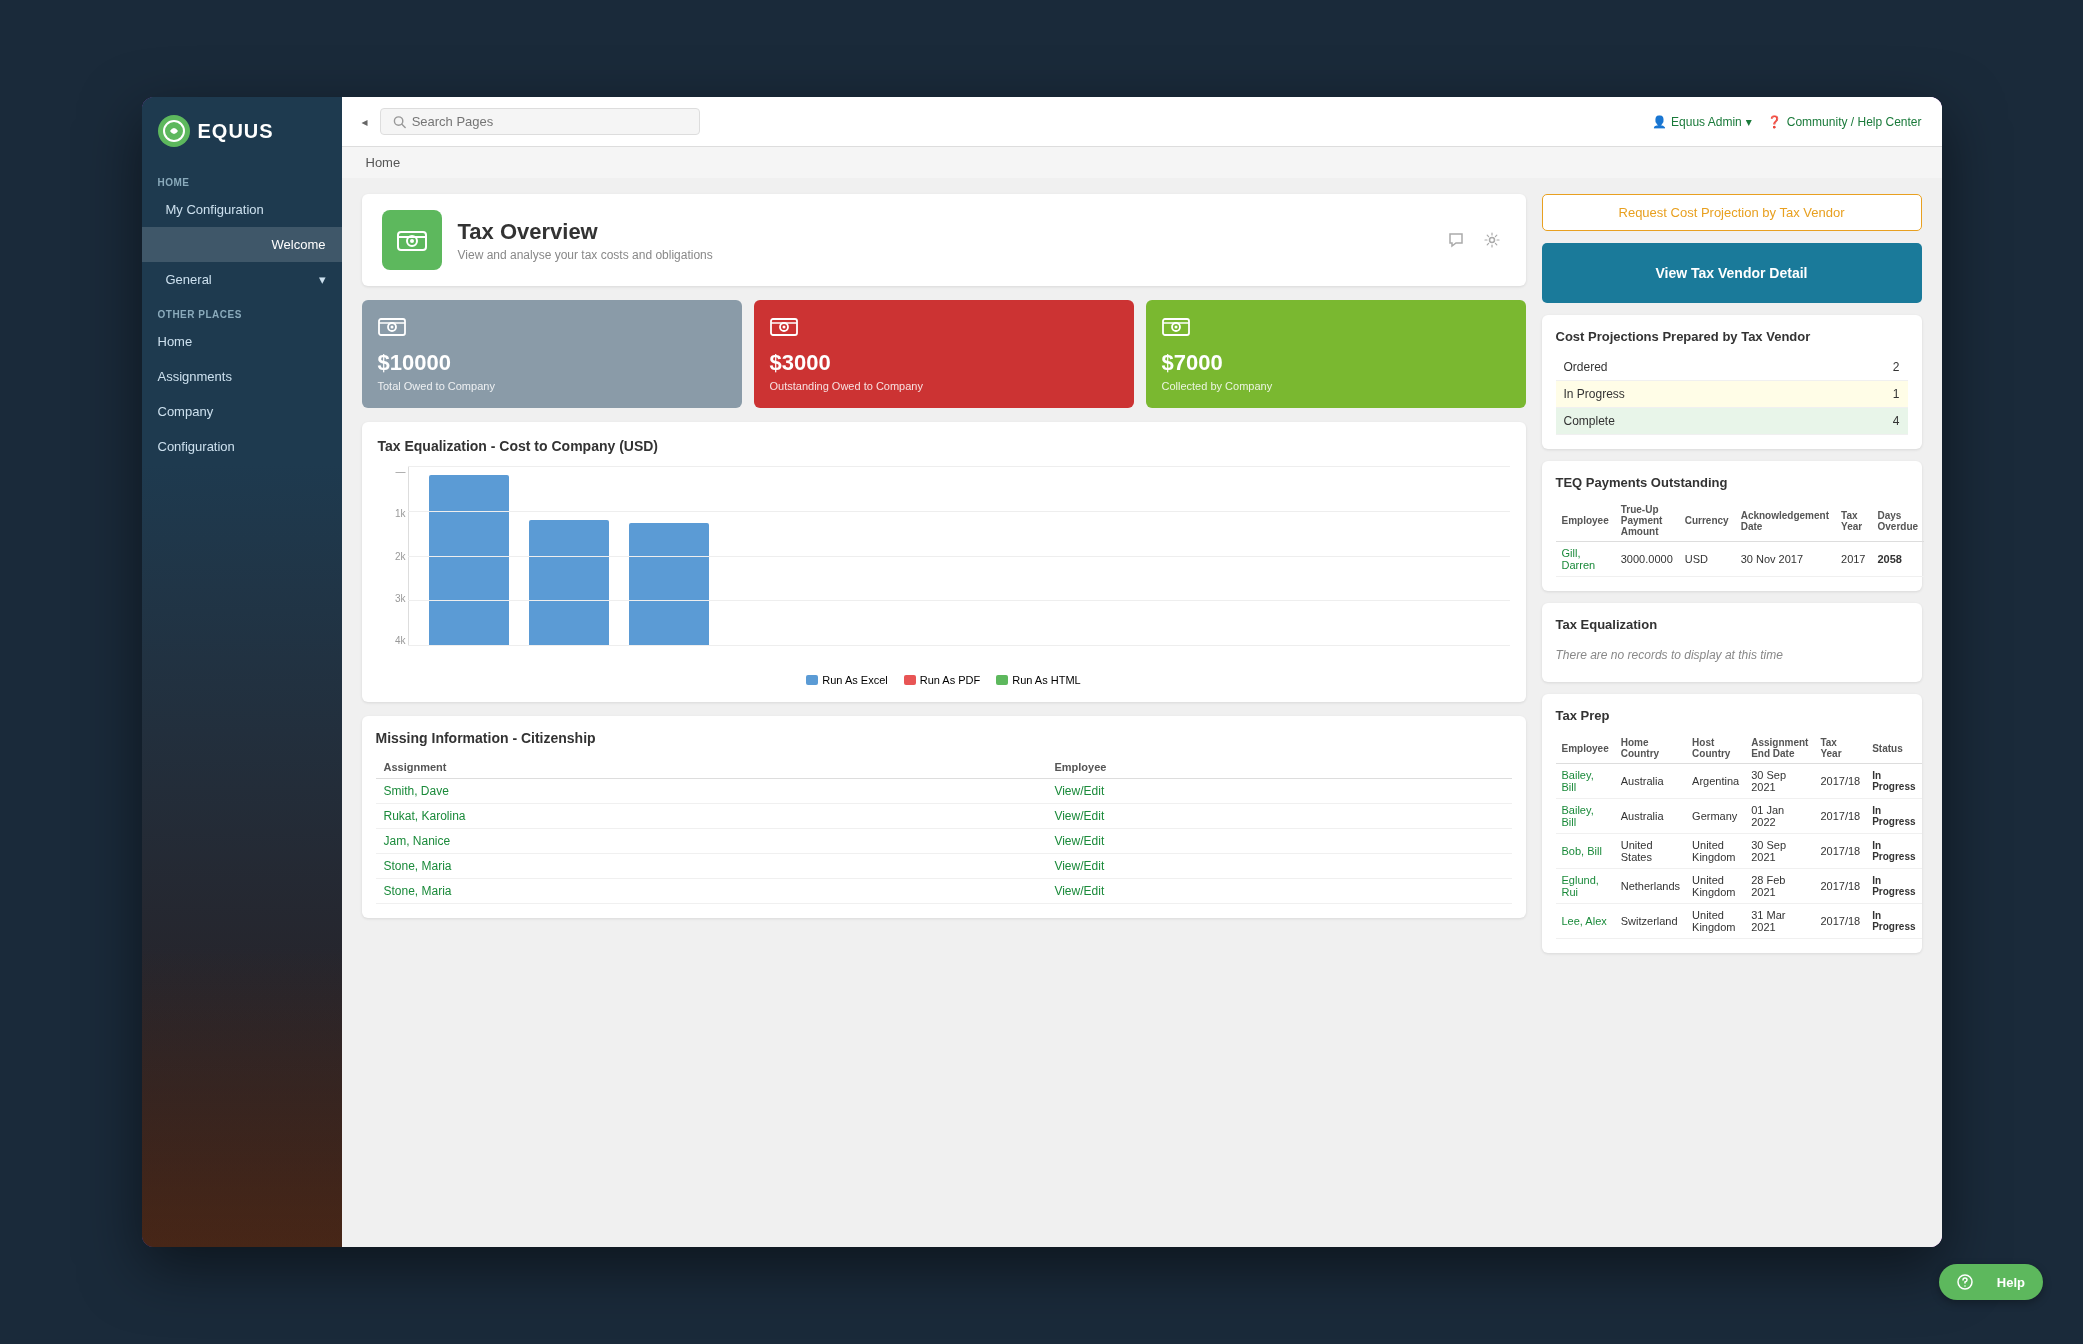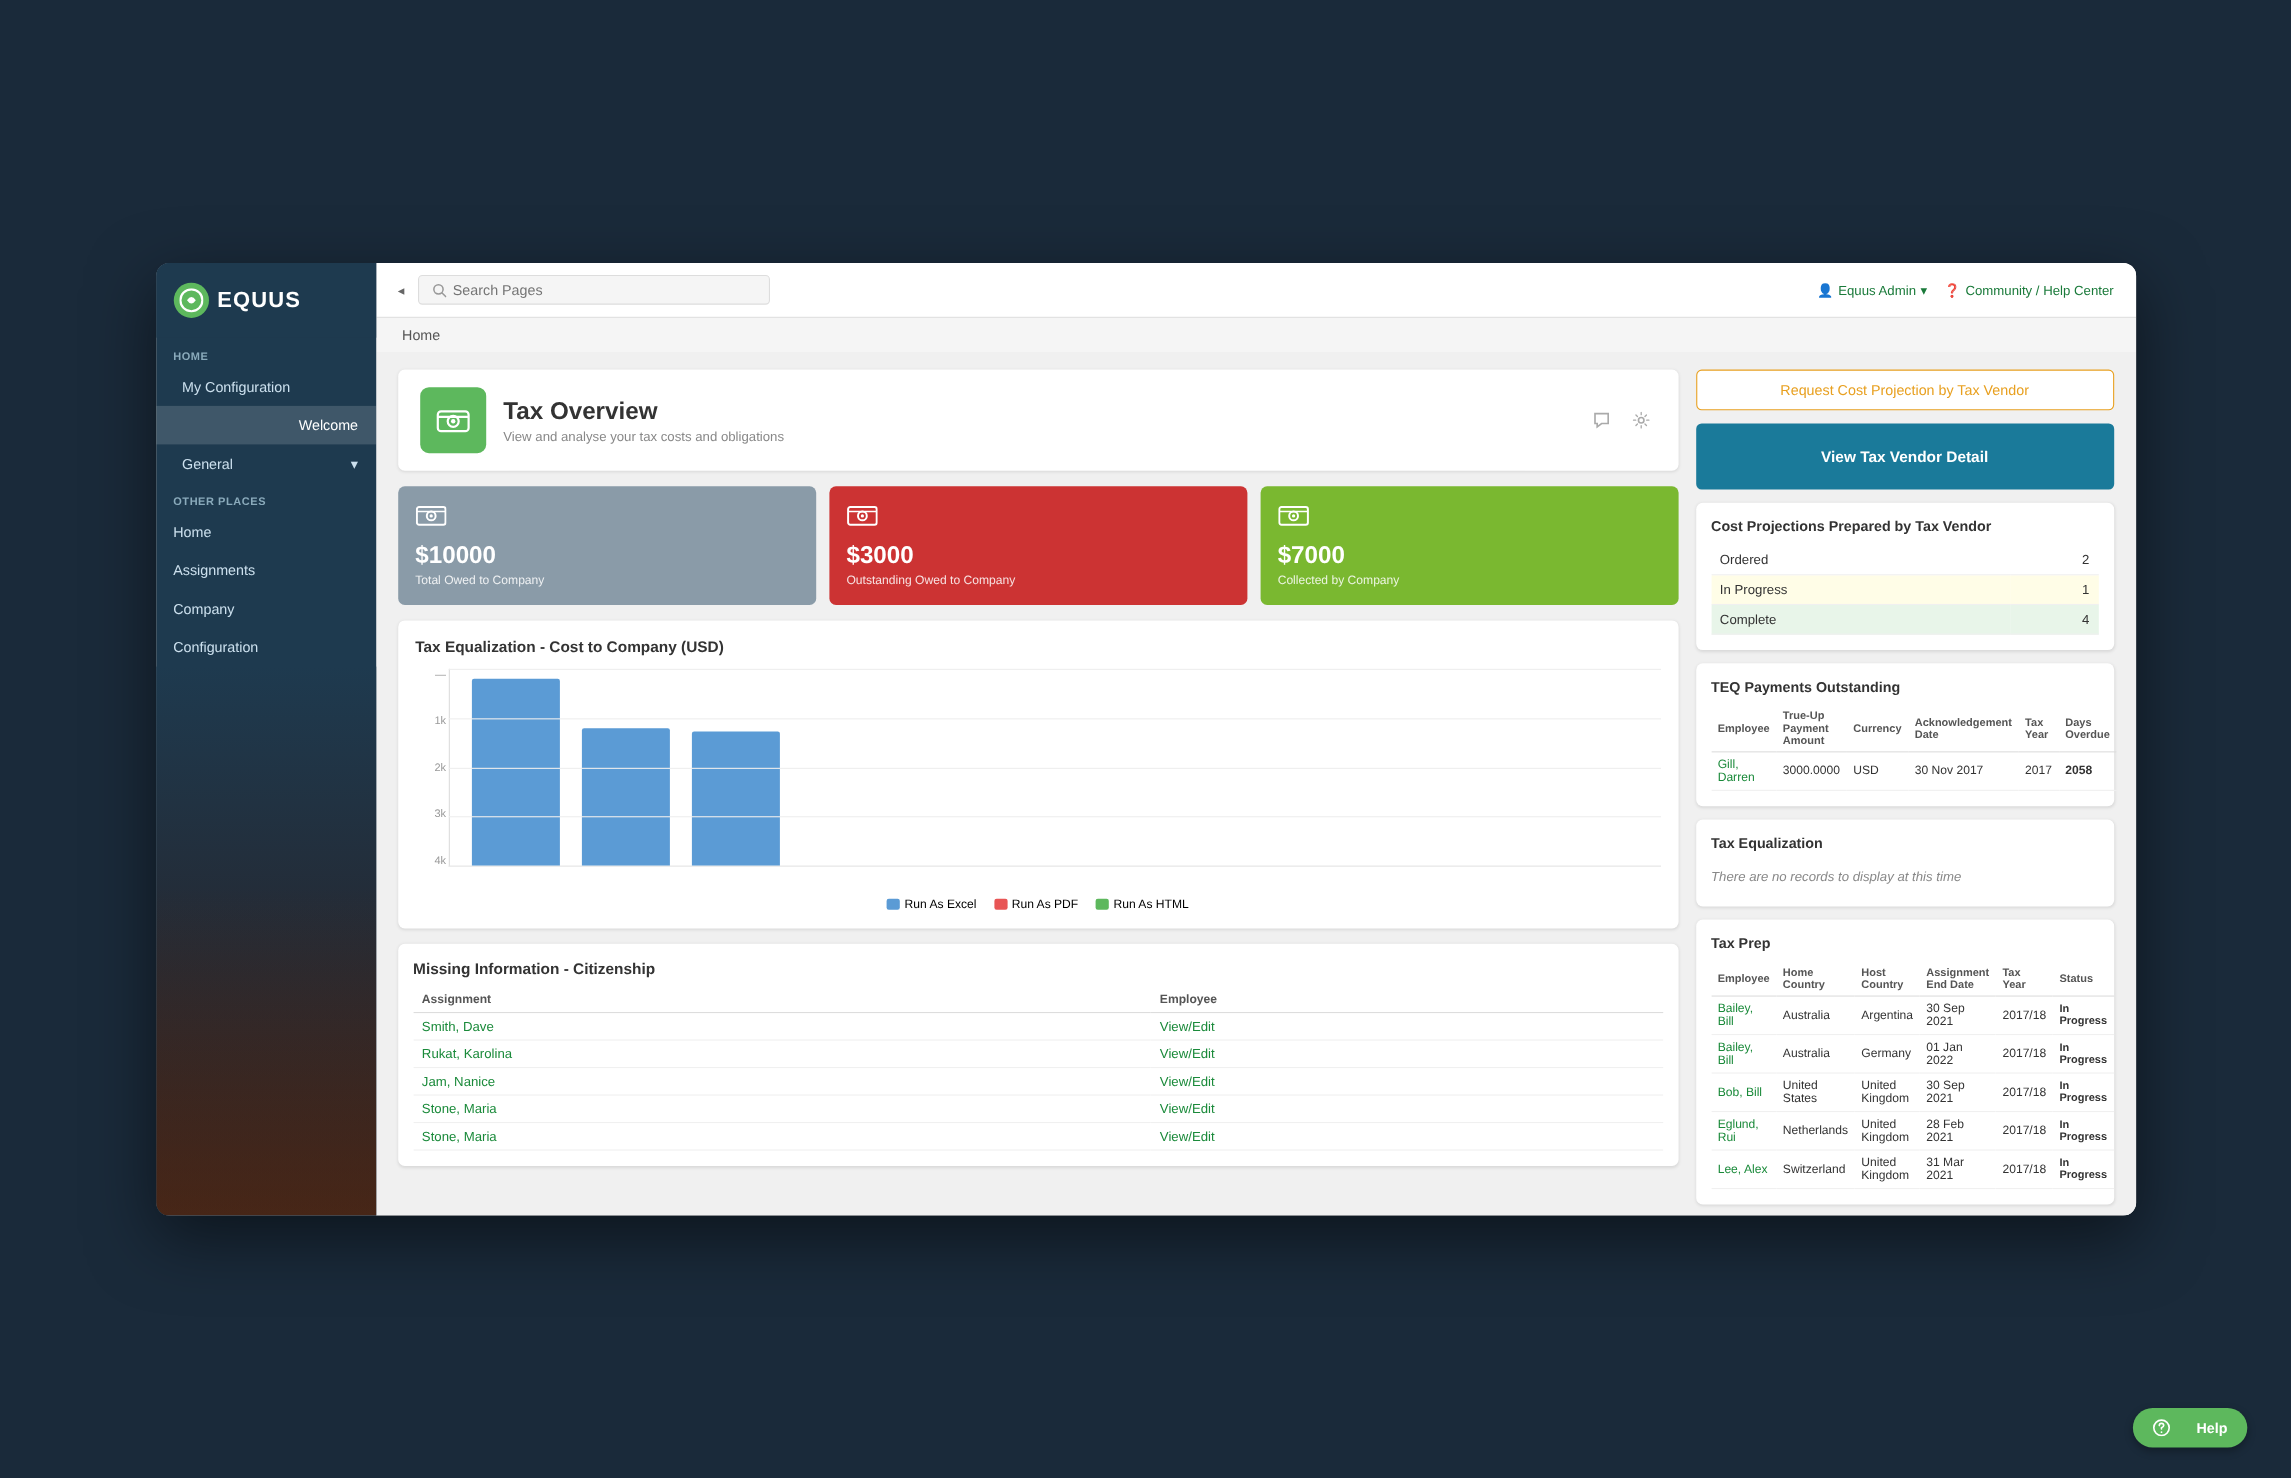--- a/index.html
+++ b/index.html
@@ -7,22 +7,22 @@
       font-family: 'Segoe UI', Arial, sans-serif;
       background: #1a2a3a;
       display: flex;
       justify-content: center;
       align-items: center;
       min-height: 100vh;
       padding: 20px;
     }
     .screen-wrapper {
       width: 1800px;
-      height: 866px;
-      background: #a3a3a3;
+      height: 1150px;
+      background: #d946ef;
       border-radius: 12px;
       overflow: hidden;
       display: flex;
       box-shadow: 0 20px 60px rgba(0,0,0,0.5);
       position: relative;
     }
     
     .sidebar {
       width: 200px;
       min-width: 200px;
@@ -481,21 +481,21 @@
     }
     .prep-table td {
       padding: 5px 6px;
       border-bottom: 1px solid #f0f0f0;
       color: #333;
     }
     .in-progress-text { color: #c85000; font-weight: 600; font-size: 10px; }
     
     .help-btn {
       position: fixed;
-      bottom: 28px;
+      bottom: 44px;
       right: 40px;
       background: #5db85d;
       color: #fff;
       border-radius: 20px;
       padding: 10px 18px;
       font-size: 13px;
       font-weight: 600;
       cursor: pointer;
       display: flex;
       align-items: center;

